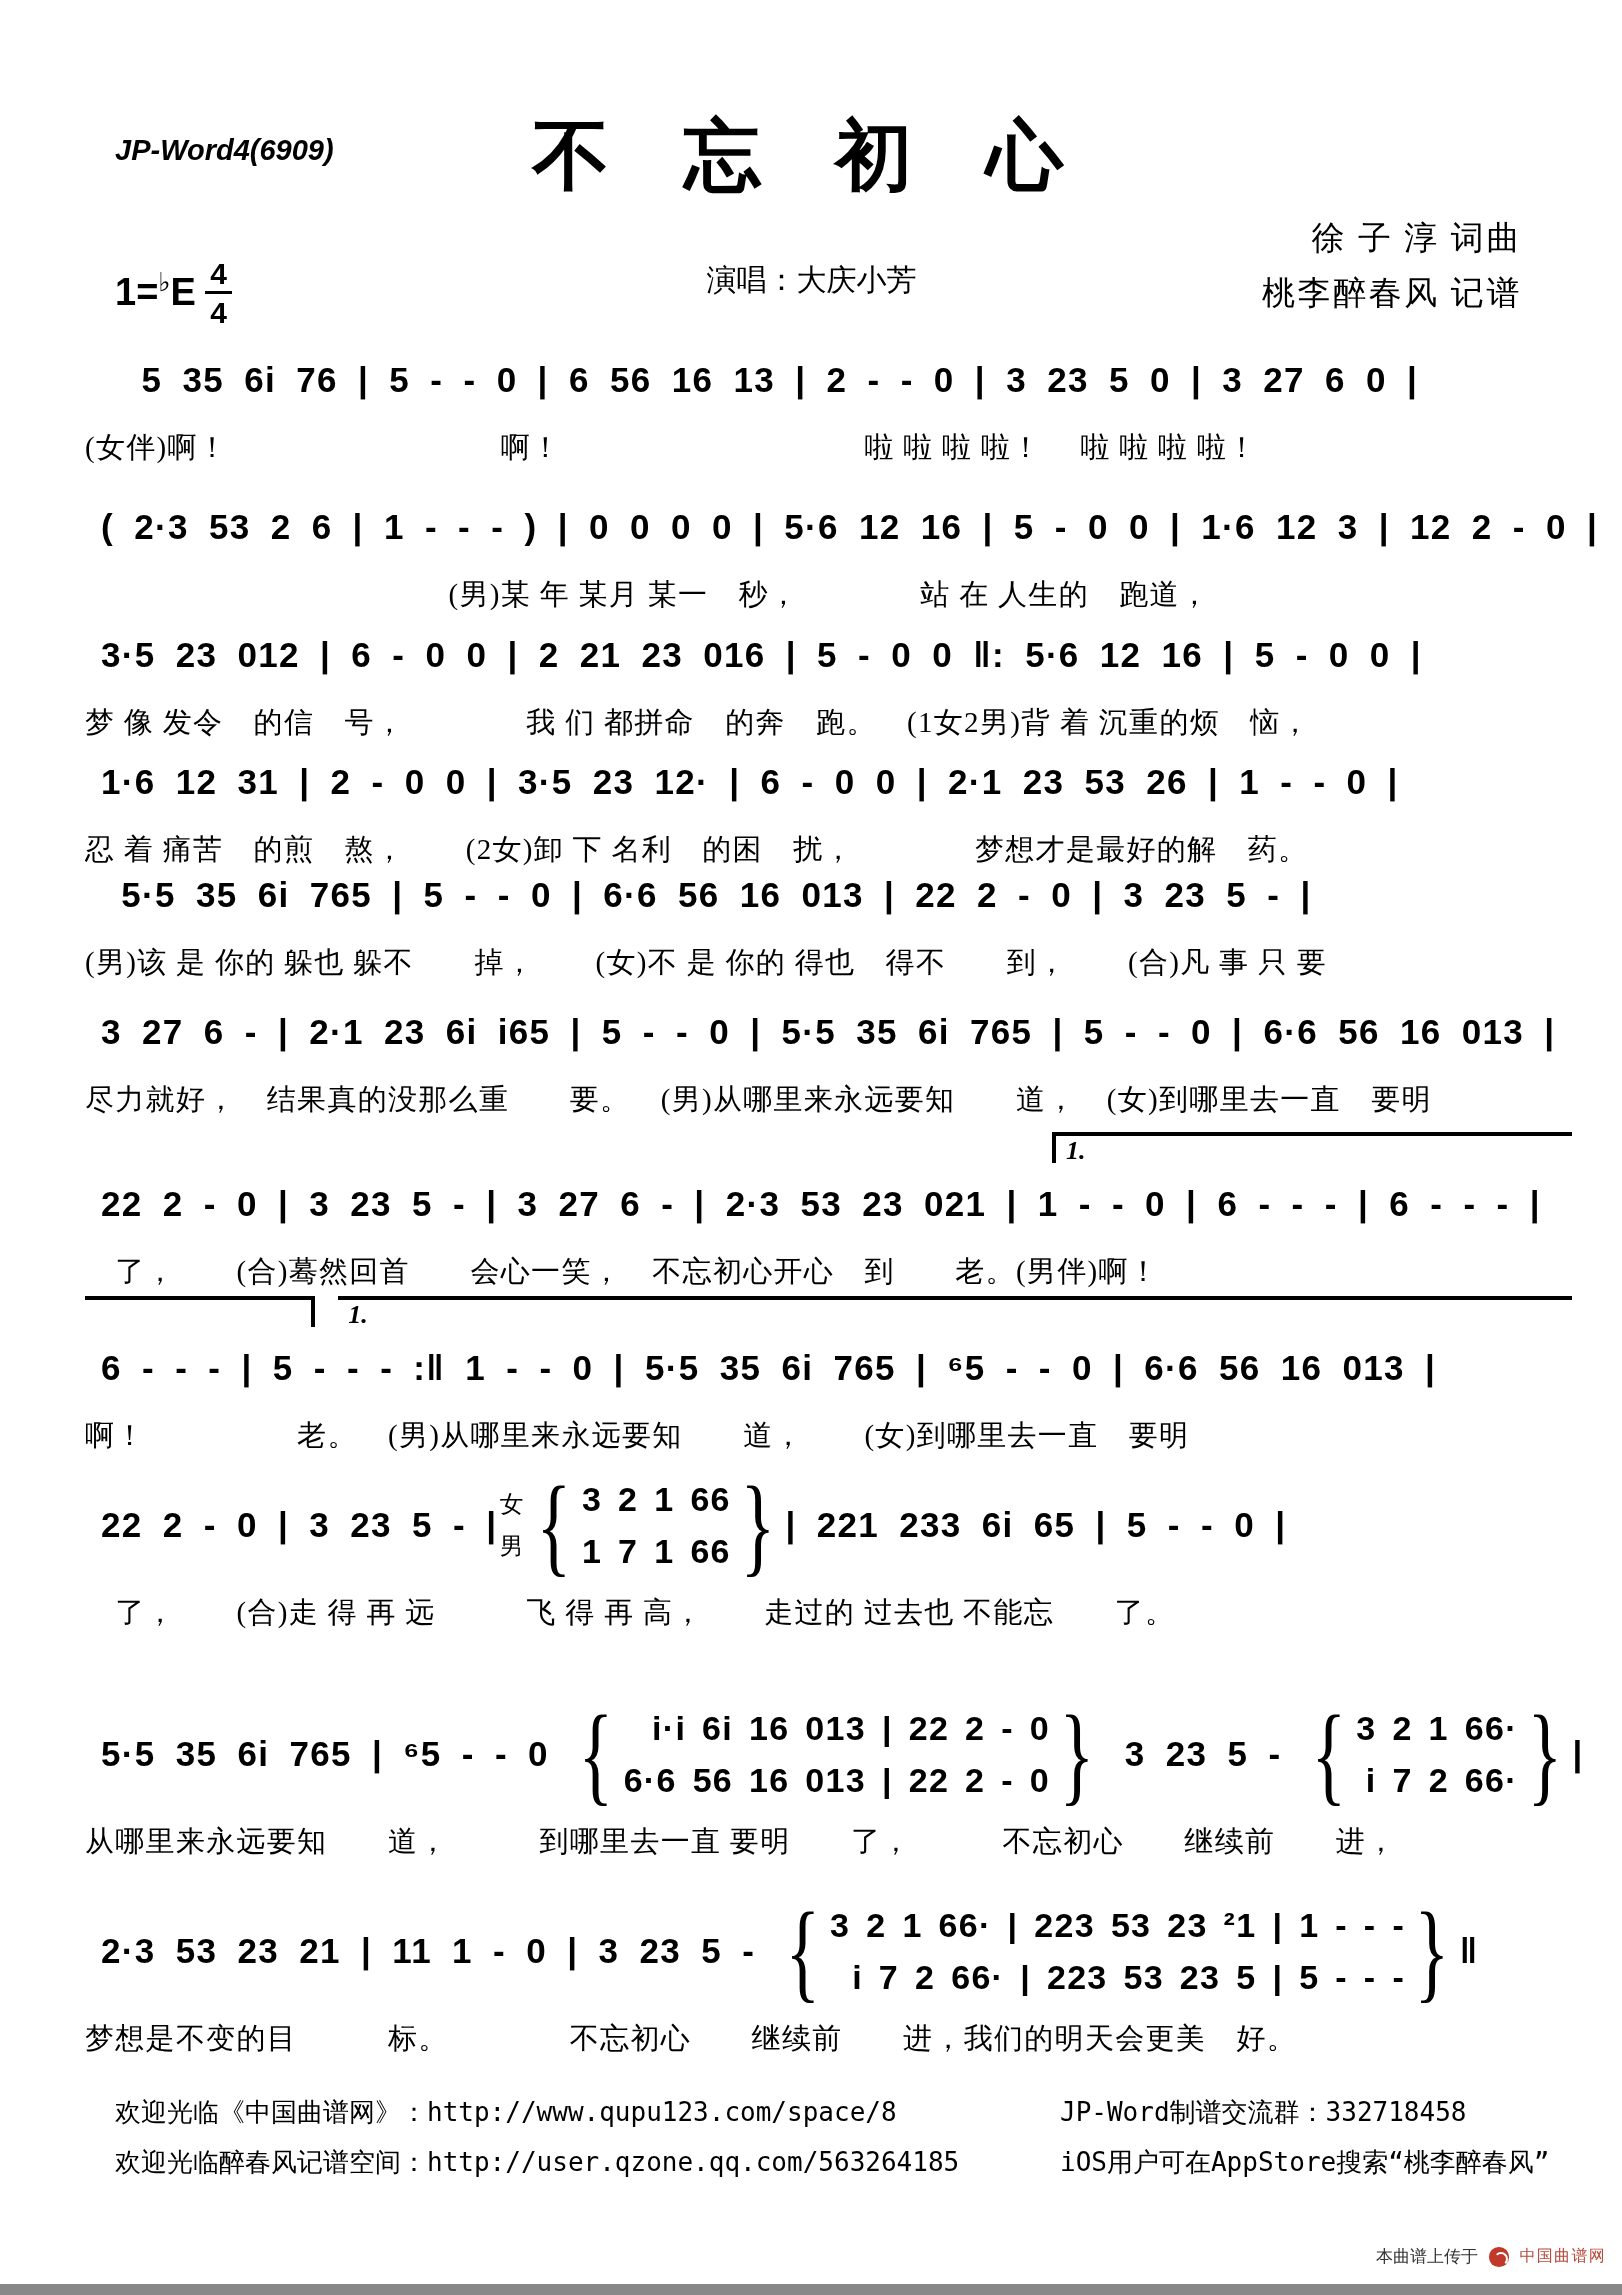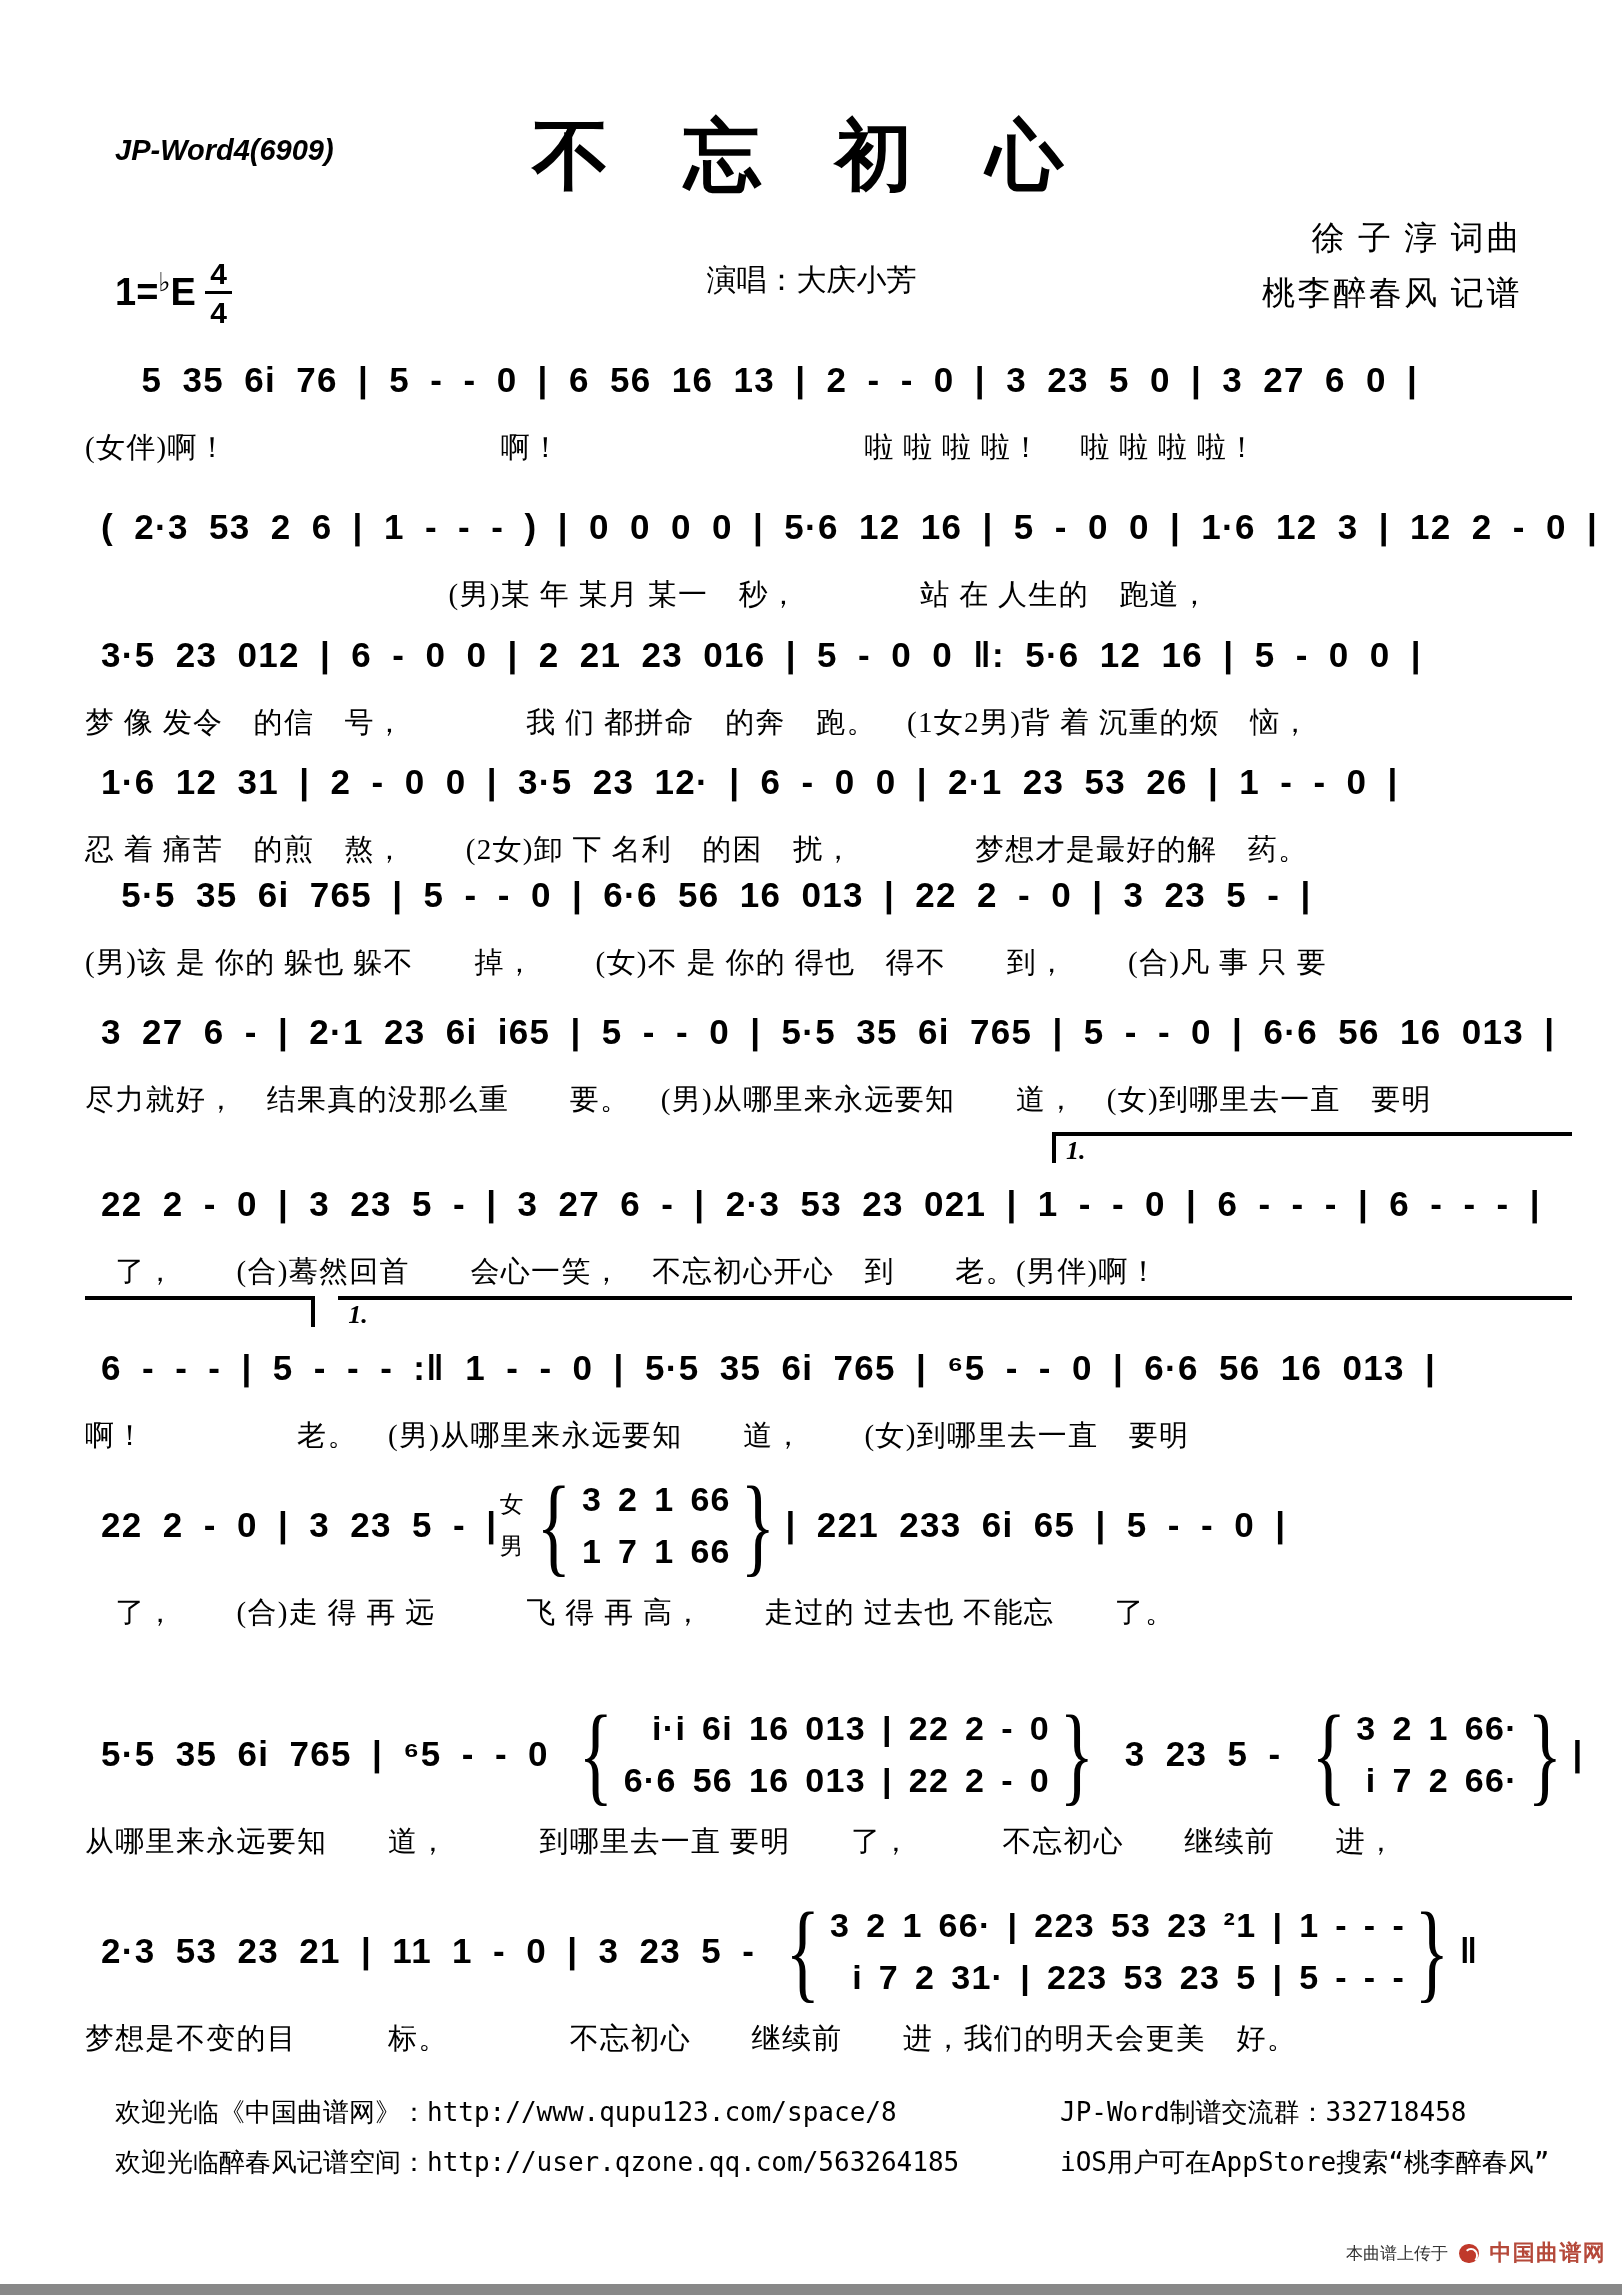--- a/index.html
+++ b/index.html
@@ -63,21 +63,21 @@
     font-family:"DejaVu Sans Mono","Liberation Mono",monospace;
     font-size:26px; line-height:50px; }
   .watermark { position:absolute; right:17px; bottom:15.7px;
     font-size:17px; color:#333; display:flex; align-items:center; gap:11px;
     font-family:"Liberation Sans",sans-serif; }
   .logo-dot { width:19.6px; height:19.6px; border-radius:50%; display:inline-block;
     background:#c0392b; position:relative; }
   .logo-dot::after { content:""; position:absolute; left:4.6px; top:4.6px;
     width:10.5px; height:10.5px; border-radius:50%; border:2.6px solid #fff;
     border-left-color:transparent; border-bottom-color:transparent; }
-  .wm-site { color:#b5493a; font-weight:bold; font-size:22px; letter-spacing:1.3px; }
+  .wm-site { color:#b5493a; font-weight:normal; font-size:16px; letter-spacing:1.3px; }
 </style>
 </head>
 <body>
 
 <div class="page">
 
   <div class="corner-tag">JP-Word4(6909)</div>
   <div class="title">不 忘 初 心</div>
   <div class="credits">
     <div>徐  子  淳 词曲</div>
@@ -132,21 +132,21 @@
       </div>
       <div class="system" style="top: 1430px;">
         <div class="note-row"><span class="seg-s">22 2 - 0 | 3 23 5 - |</span><span class="seg-d"><span class="vlabels"><span class="vlabel">女</span><span class="vlabel">男</span></span><span class="brace">{</span><span class="vcol"><span class="vrow">3 2 1 66</span><span class="vrow">1 7 1 66</span></span><span class="brace">}</span></span><span class="seg-s">| 221 233 6i 65 | 5 - - 0 |</span></div>
         <div class="lyric-row">　了，　　(合)走 得 再 远　　　飞 得 再 高，　　走过的 过去也 不能忘　　了。</div>
       </div>
       <div class="system" style="top: 1659px;">
         <div class="note-row"><span class="seg-s">5·5 35 6i 765 | ⁶5 - - 0 </span><span class="seg-d"><span class="brace">{</span><span class="vcol"><span class="vrow">i·i 6i 16 013 | 22 2 - 0</span><span class="vrow">6·6 56 16 013 | 22 2 - 0</span></span><span class="brace">}</span></span><span class="seg-s"> 3 23 5 - </span><span class="seg-d"><span class="brace">{</span><span class="vcol"><span class="vrow">3 2 1 66·</span><span class="vrow">i 7 2 66·</span></span><span class="brace">}</span></span><span class="seg-s">|</span></div>
         <div class="lyric-row">从哪里来永远要知　　道，　　　到哪里去一直 要明　　了，　　　不忘初心　　继续前　　进，</div>
       </div>
       <div class="system" style="top: 1856px;">
-        <div class="note-row"><span class="seg-s">2·3 53 23 21 | 11 1 - 0 | 3 23 5 - </span><span class="seg-d"><span class="brace">{</span><span class="vcol"><span class="vrow">3 2 1 66· | 223 53 23 ²1 | 1 - - -</span><span class="vrow">i 7 2 31· | 223 53 23 5 | 5 - - -</span></span><span class="brace">}</span></span><span class="seg-s">‖</span></div>
+        <div class="note-row"><span class="seg-s">2·3 53 23 21 | 11 1 - 0 | 3 23 5 - </span><span class="seg-d"><span class="brace">{</span><span class="vcol"><span class="vrow">3 2 1 66· | 223 53 23 ²1 | 1 - - -</span><span class="vrow">i 7 2 66· | 223 53 23 5 | 5 - - -</span></span><span class="brace">}</span></span><span class="seg-s">‖</span></div>
         <div class="lyric-row">梦想是不变的目　　　标。　　　　不忘初心　　继续前　　进，我们的明天会更美　好。</div>
       </div>
     </div>
 
   <div class="footer-left">
     <div>欢迎光临《中国曲谱网》：http://www.qupu123.com/space/8</div>
     <div>欢迎光临醉春风记谱空间：http://user.qzone.qq.com/563264185</div>
   </div>
   <div class="footer-right">
     <div>JP-Word制谱交流群：332718458</div>

